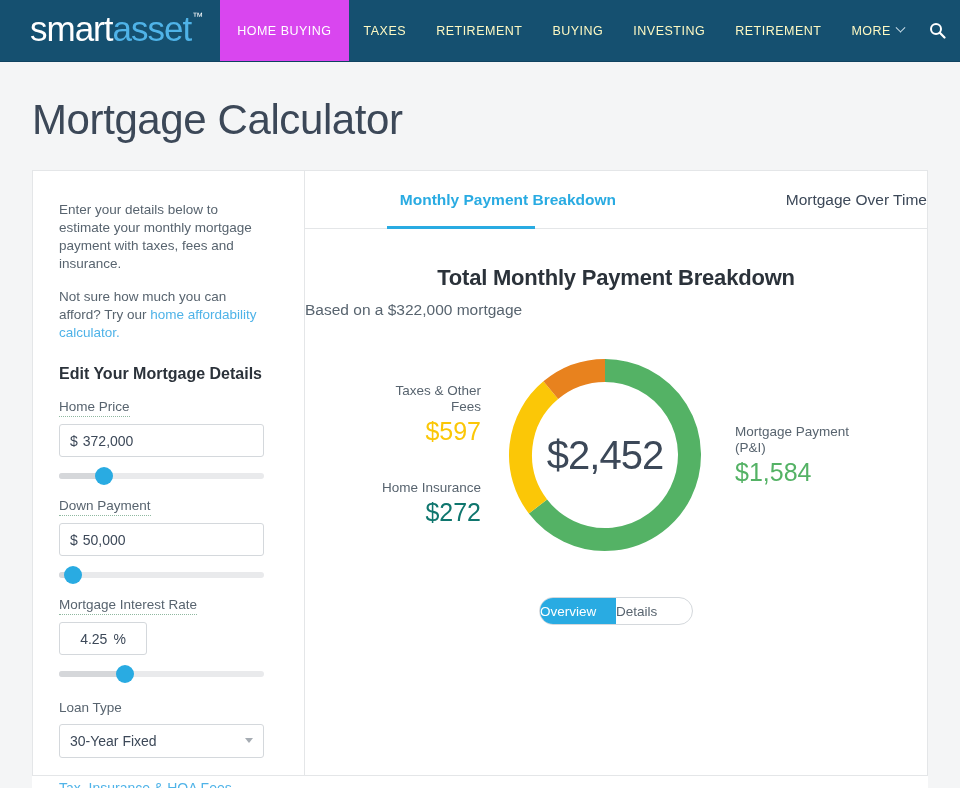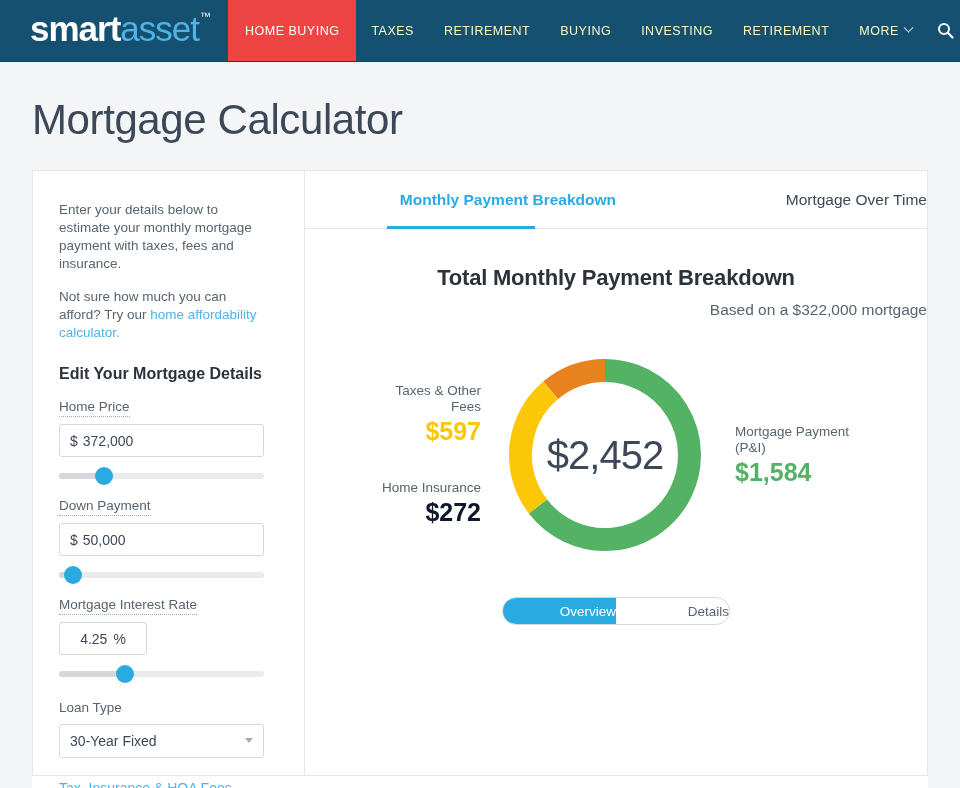--- a/index.html
+++ b/index.html
@@ -19,34 +19,34 @@
     display:flex; align-items:stretch;
     border-bottom:1px solid #0f4260;
   }
   .logo{
     display:flex; align-items:center;
     padding:0 18px 0 30px;
     font-size:35px; letter-spacing:-1px;
     font-weight:400;
     position:relative; top:-2px;
   }
-  .logo .w{ color:#ffffff;font-weight:bold; }
+  .logo .w{ color:#ffffff; }
   .logo .b{ color:#4fb3e8; }
   .logo .tm{ color:#ffffff; font-size:11px; position:relative; top:-13px; left:1px; letter-spacing:0; }
 
   .navitems{ display:flex; align-items:stretch; }
   .navitem{
     display:flex; align-items:center;
     padding:0 15px;
     color:#fef9c3; font-size:12.5px;
     letter-spacing:.5px; font-weight:400;
     white-space:nowrap;
     cursor:pointer;
   }
-  .navitem.active{ background:#ef4444; color:#fff; padding:16px 17px; }
+  .navitem.active{ background:#d946ef; color:#fff; padding:16px 17px; }
   .navitem .caret{
     display:inline-block; margin-left:6px;
     width:7px; height:7px;
     border-right:1.6px solid #cfe2ec; border-bottom:1.6px solid #cfe2ec;
     transform:rotate(45deg) translate(-2px,-2px);
   }
   .searchbtn{ display:flex; align-items:center; padding:0 14px 0 10px; cursor:pointer; }
   .searchbtn svg{ display:block; }
 
   
@@ -168,62 +168,62 @@
     width:148px; height:3px; background:#29abe2;
   }
 
   
   .chart-panel{ flex:1; padding-top:36px; position:relative; }
   .chart-title{
     text-align:center; font-size:22px; font-weight:bold;
     color:#2b323a; letter-spacing:-.2px;
   }
   .chart-sub{
-    text-align:right; font-size:15.5px; color:#58646f;
+    text-align:left; font-size:15.5px; color:#58646f;
     margin-top:10px;
   }
   .donut-row{
     display:flex; align-items:center; justify-content:center;
     margin-top:28px;
   }
   .legend-left{
     width:128px; text-align:right; padding-right:16px;
   }
   .legend-right{
     width:150px; text-align:left; padding-left:22px;
   }
   .legend-block{ margin-bottom:34px; }
   .legend-block:last-child{ margin-bottom:0; }
   .legend-label{
     font-size:13.5px; color:#58646f; line-height:16px;
   }
   .legend-value{
-    font-size:25px; font-weight:bold; margin-top:2px;
+    font-size:25px; font-weight:normal; margin-top:2px;
   }
   .donut-wrap{ position:relative; width:216px; height:216px; flex:none; }
   .donut-center{
     position:absolute; inset:0;
     display:flex; align-items:center; justify-content:center;
     font-size:40px; font-weight:300; color:#3c4858;
     letter-spacing:-1px;
   }
 
   .toggle-row{
     display:flex; justify-content:center;
     margin-top:34px;
   }
   .toggle{
     display:flex;
     border:1px solid #d4d8dc; border-radius:17px;
     overflow:hidden; background:#fff;
   }
   .toggle .seg{
-    width:113px; height:26px;
-    display:flex; align-items:center; justify-content:flex-end;
-    font-size:13.5px; color:#58646f; cursor:pointer;padding-left:28px;
+    width:76px; height:26px;
+    display:flex; align-items:center; justify-content:flex-start;
+    font-size:13.5px; color:#58646f; cursor:pointer;
   }
   .toggle .seg.active{ background:#29abe2; color:#fff; }
 
   
   .bottom-strip{
     margin:0 32px;
     height:16px;
     border-top:1px solid #e4e6e8;
     background:#ffffff;
   }
@@ -351,21 +351,21 @@
 
       <div class="donut-row">
 
         <div class="legend-left">
           <div class="legend-block">
             <div class="legend-label">Taxes &amp; Other Fees</div>
             <div class="legend-value" id="lv-taxes" style="color: rgb(251, 199, 7);">$597</div>
           </div>
           <div class="legend-block">
             <div class="legend-label">Home Insurance</div>
-            <div class="legend-value" id="lv-ins" style="color: #0f172a;">$272</div>
+            <div class="legend-value" id="lv-ins" style="color: #0f766e;">$272</div>
           </div>
         </div>
 
         <div class="donut-wrap">
           <svg width="216" height="216" viewBox="0 0 216 216" id="donut-svg">
               <path d="M 108 23.5 A 84.5 84.5 0 1 1 40.99184947183302 159.4796830098488" fill="none" stroke="#54b265" stroke-width="23"></path>
               <path d="M 40.99184947183302 159.4796830098488 A 84.5 84.5 0 0 1 53.77661485164779 43.19201821493391" fill="none" stroke="#fbc707" stroke-width="23"></path>
               <path d="M 53.77661485164779 43.19201821493391 A 84.5 84.5 0 0 1 107.99999999999999 23.5" fill="none" stroke="#e8821e" stroke-width="23"></path>
             </svg>
           <div class="donut-center">$2,452</div>

